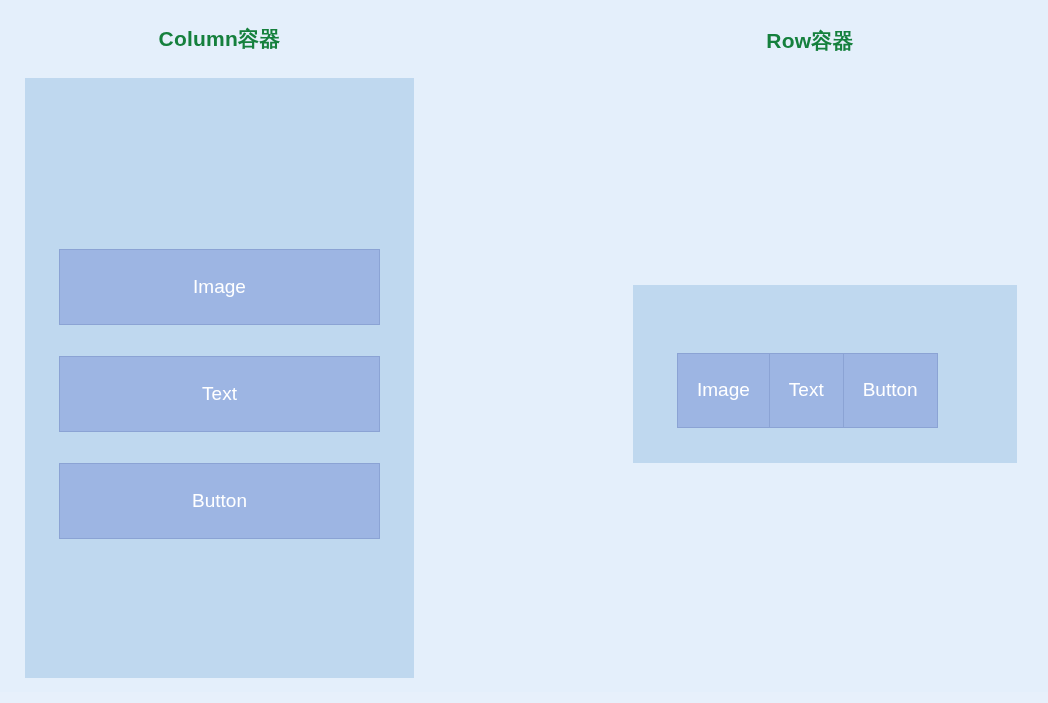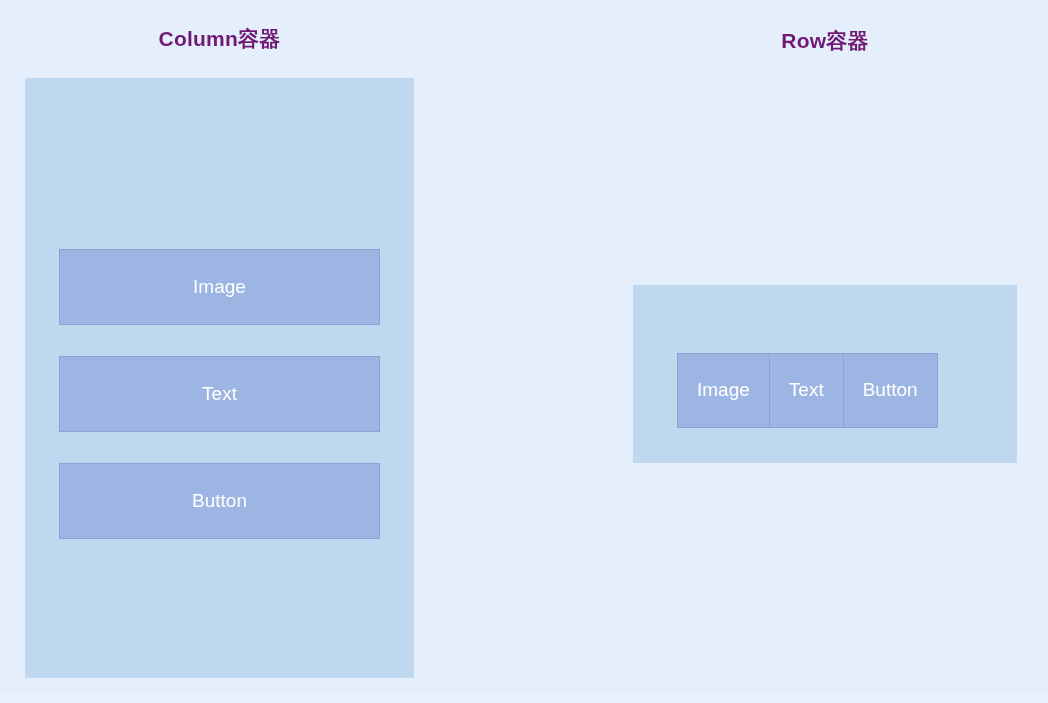--- a/index.html
+++ b/index.html
@@ -31,32 +31,32 @@
     width: 1048px;
     height: 11px;
     background: #e7f0fb;
   }
 
   
   .panel-title {
     position: absolute;
     font-size: 21px;
     font-weight: bold;
-    color: #701a75;
+    color: #15803d;
     letter-spacing: 0.2px;
     white-space: nowrap;
     text-align: center;
   }
   #title-column {
     left: 25px;
     top: 25px;
     width: 389px;
   }
   #title-row {
-    left: 633px;
+    left: 618px;
     top: 27px;
     width: 384px;
   }
 
   
   .container-box {
     position: absolute;
     background: #bfd8ef;
     box-sizing: border-box;
     display: flex;

